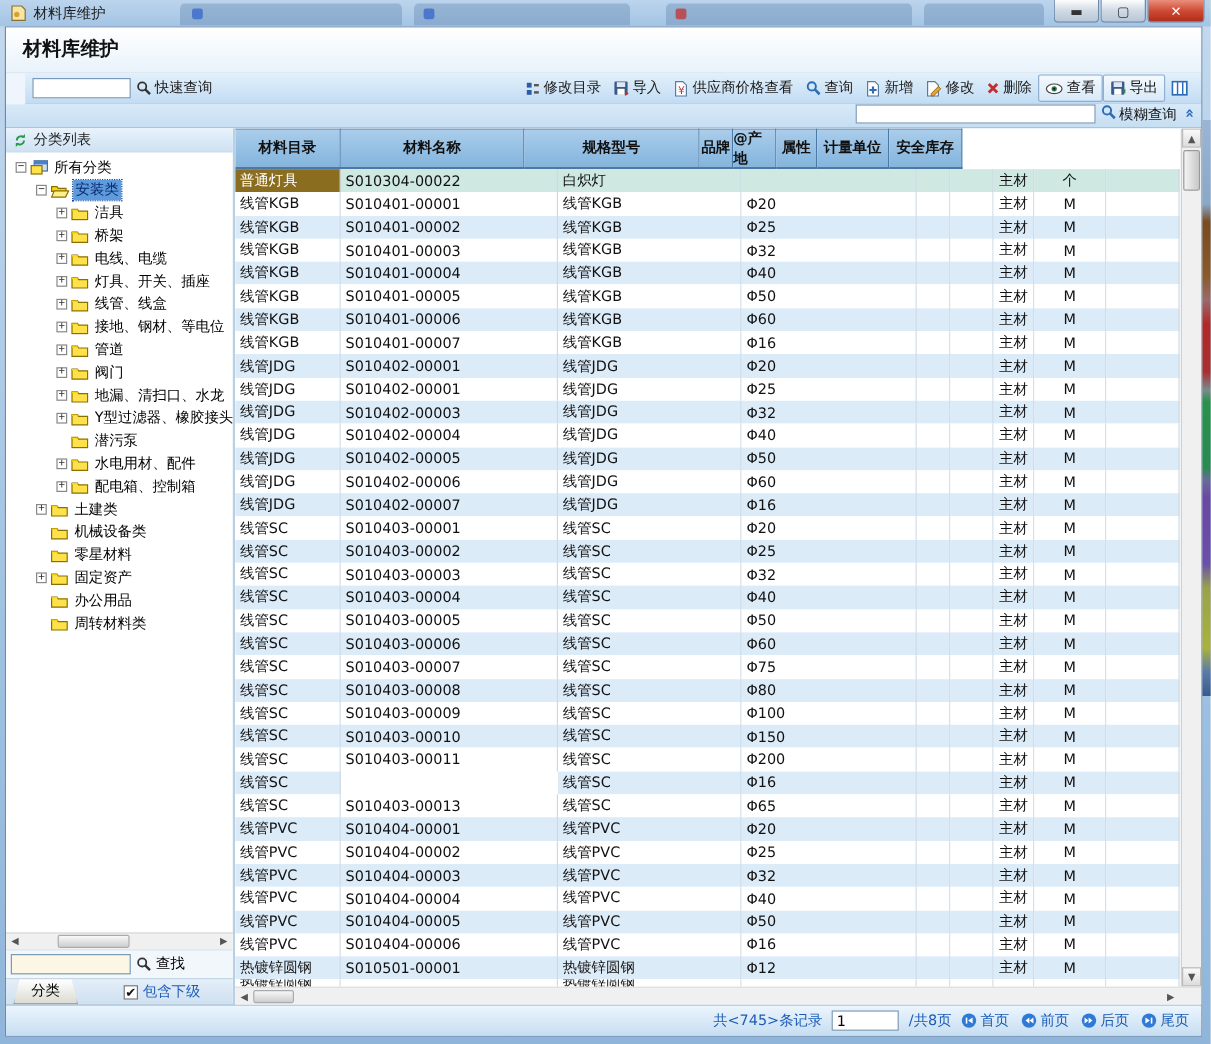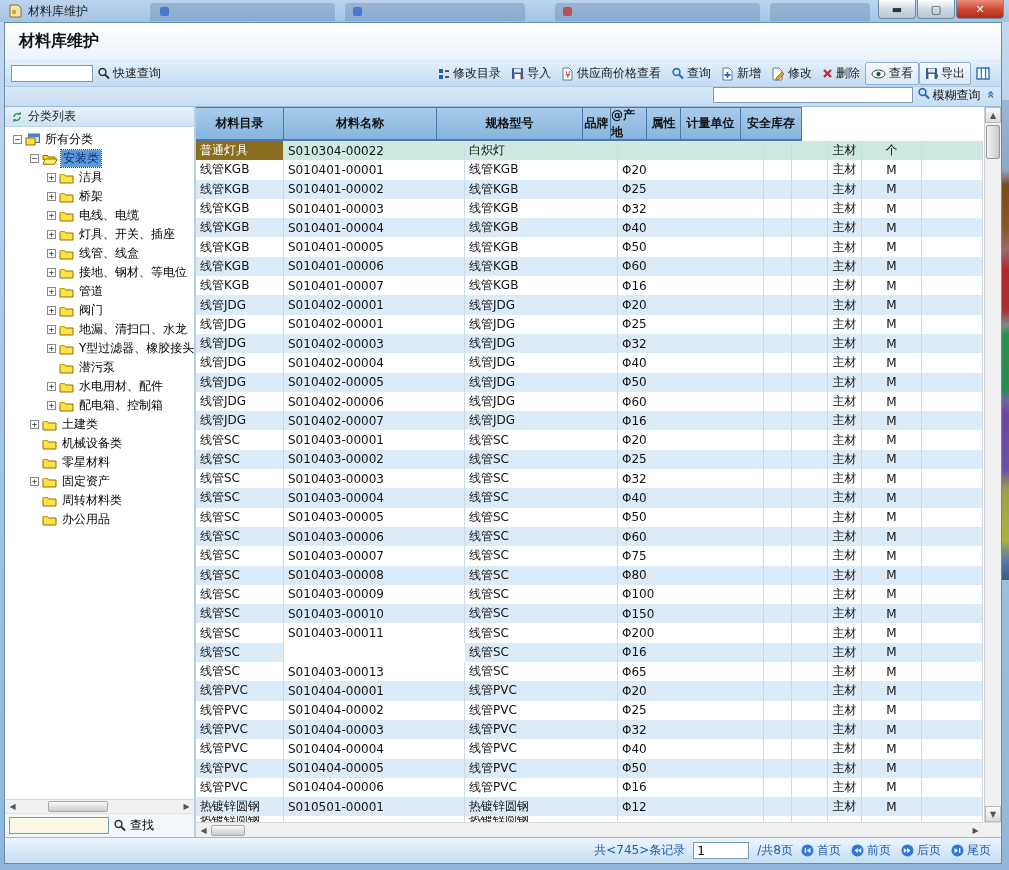--- a/index.html
+++ b/index.html
@@ -19,21 +19,21 @@
           background:linear-gradient(#fdfdfd,#cfd9e4 50%,#b8c6d6); border-radius:0 0 4px 4px; margin-left:1px;}
   .wbtn.close { width:48px; background:linear-gradient(#e98f7d,#cf4a34 50%,#b02c18); color:#fff; font-weight:bold; }
   
   #client { position:absolute; left:4px; right:7px; top:22px; bottom:6px; background:#eef5fc;
             border:1px solid #6a8ab0; display:flex; flex-direction:column; }
   #pagehead { height:38px; background:linear-gradient(#ffffff,#e9f3fb); display:flex; align-items:center;
               padding-left:14px; border-bottom:1px solid #dde8f2; }
   #pagehead span { font-size:16px; font-weight:bold; color:#111; }
   
   #toolbar1 { height:26px; background:linear-gradient(#e2f0fb,#c2dcf3); border-bottom:1px solid #b4cde6;
-              display:flex; align-items:center; padding:0 6px; font-size:12px; color:#1a1a1a; }
+              display:flex; align-items:center; padding:0 6px; font-size:12px; color:#1a1a1a;margin-left:16px; }
   #toolbar2 { height:20px; background:linear-gradient(#d8e9f8,#c6def2); border-bottom:1px solid #9ab8d8;
               display:flex; align-items:flex-start; justify-content:flex-end; padding:0 6px; font-size:12px; }
   .tin { height:17px; border:1px solid #7a9ab8; background:#fff; font-size:12px; padding:0 3px;
          font-family:"DejaVu Sans",sans-serif; }
   #quick-input { width:82px; margin-right:4px; }
   #toolbar-buttons { margin-left:auto; display:flex; align-items:center; }
   .tbtn { display:flex; align-items:center; gap:3px; padding:2px 5px; cursor:default; white-space:nowrap; }
   .tbtn.boxed { border:1px solid #8fb0d0; background:linear-gradient(#f4f9fe,#d8e9f8); border-radius:2px; }
   .icn { display:inline-flex; align-items:center; }
   #fuzzy-input { width:200px; height:16px; margin-right:4px; }
@@ -457,47 +457,52 @@
               <span class="tlabel">固定资产</span>
             </div>
             <div class="titem" style="padding-left: 25px;">
               <span class="exp none"></span>
               <span class="icn">
                 <svg width="15" height="12">
                   <path d="M1 2.5h4.5l1 1.5H14v7H1z" fill="#ffe24a" stroke="#8a7000"></path>
                   <path d="M1 2.5h4.5l.8 1.2H1z" fill="#ffd700"></path>
                 </svg>
               </span>
-              <span class="tlabel">周转材料类</span>
+              <span class="tlabel">办公用品</span>
             </div>
             <div class="titem" style="padding-left: 25px;">
               <span class="exp none"></span>
               <span class="icn">
                 <svg width="15" height="12">
                   <path d="M1 2.5h4.5l1 1.5H14v7H1z" fill="#ffe24a" stroke="#8a7000"></path>
                   <path d="M1 2.5h4.5l.8 1.2H1z" fill="#ffd700"></path>
                 </svg>
               </span>
-              <span class="tlabel">办公用品</span>
+              <span class="tlabel">周转材料类</span>
             </div>
           </div>
         <div class="hscroll">
           <span class="hs-arrow">◀</span>
           <span class="hs-thumb" style="width:60px;margin-left:28px;"></span>
           <span class="hs-arrow" style="margin-left:auto;">▶</span>
         </div>
         <div id="findrow">
           <input id="find-input" class="tin" style="">
           <span class="icn" id="find-icon">
               <svg width="13" height="13">
                 <circle cx="5.5" cy="5" r="3.4" fill="none" stroke="#333" stroke-width="1.5"></circle>
                 <line x1="8" y1="7.5" x2="12" y2="11.5" stroke="#333" stroke-width="2"></line>
               </svg>
             </span>
           <span>查找</span>
+        </div>
+        <div id="tabrow">
+          <span id="tab-class">分类</span>
+          <span id="chk">✔</span>
+          <span id="chk-label">包含下级</span>
         </div>
       </div>
 
       <div id="tablewrap">
         <div id="grid">
           <div id="gheader">
               <div class="hcell" style="width: 88px;">材料目录</div>
               <div class="hcell" style="width: 153px;">材料名称</div>
               <div class="hcell" style="width: 146px;">规格型号</div>
               <div class="hcell" style="width: 28px;">品牌</div>

